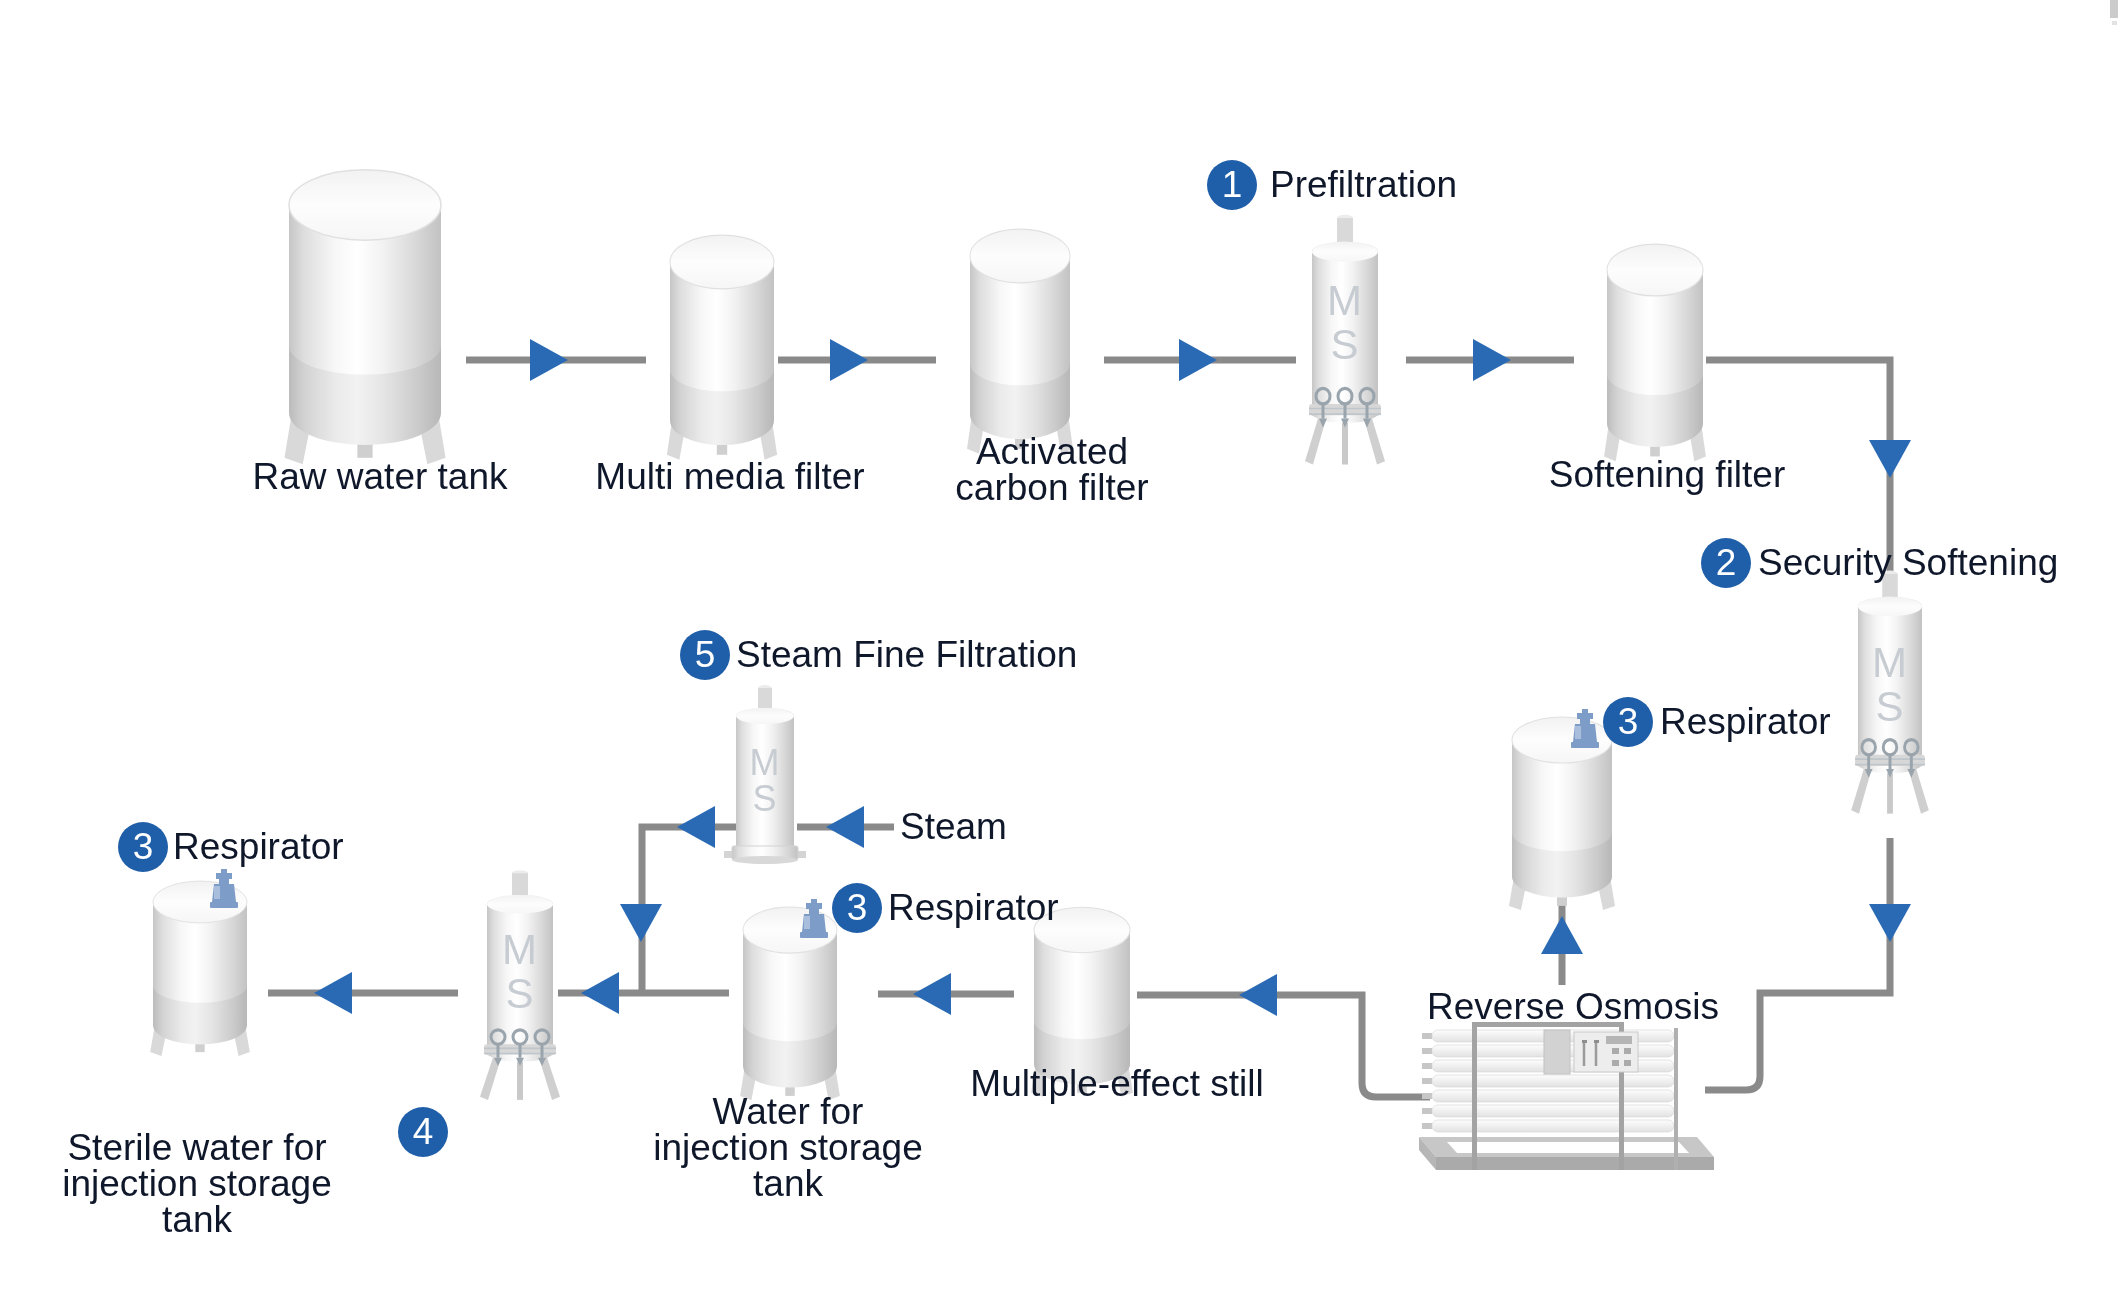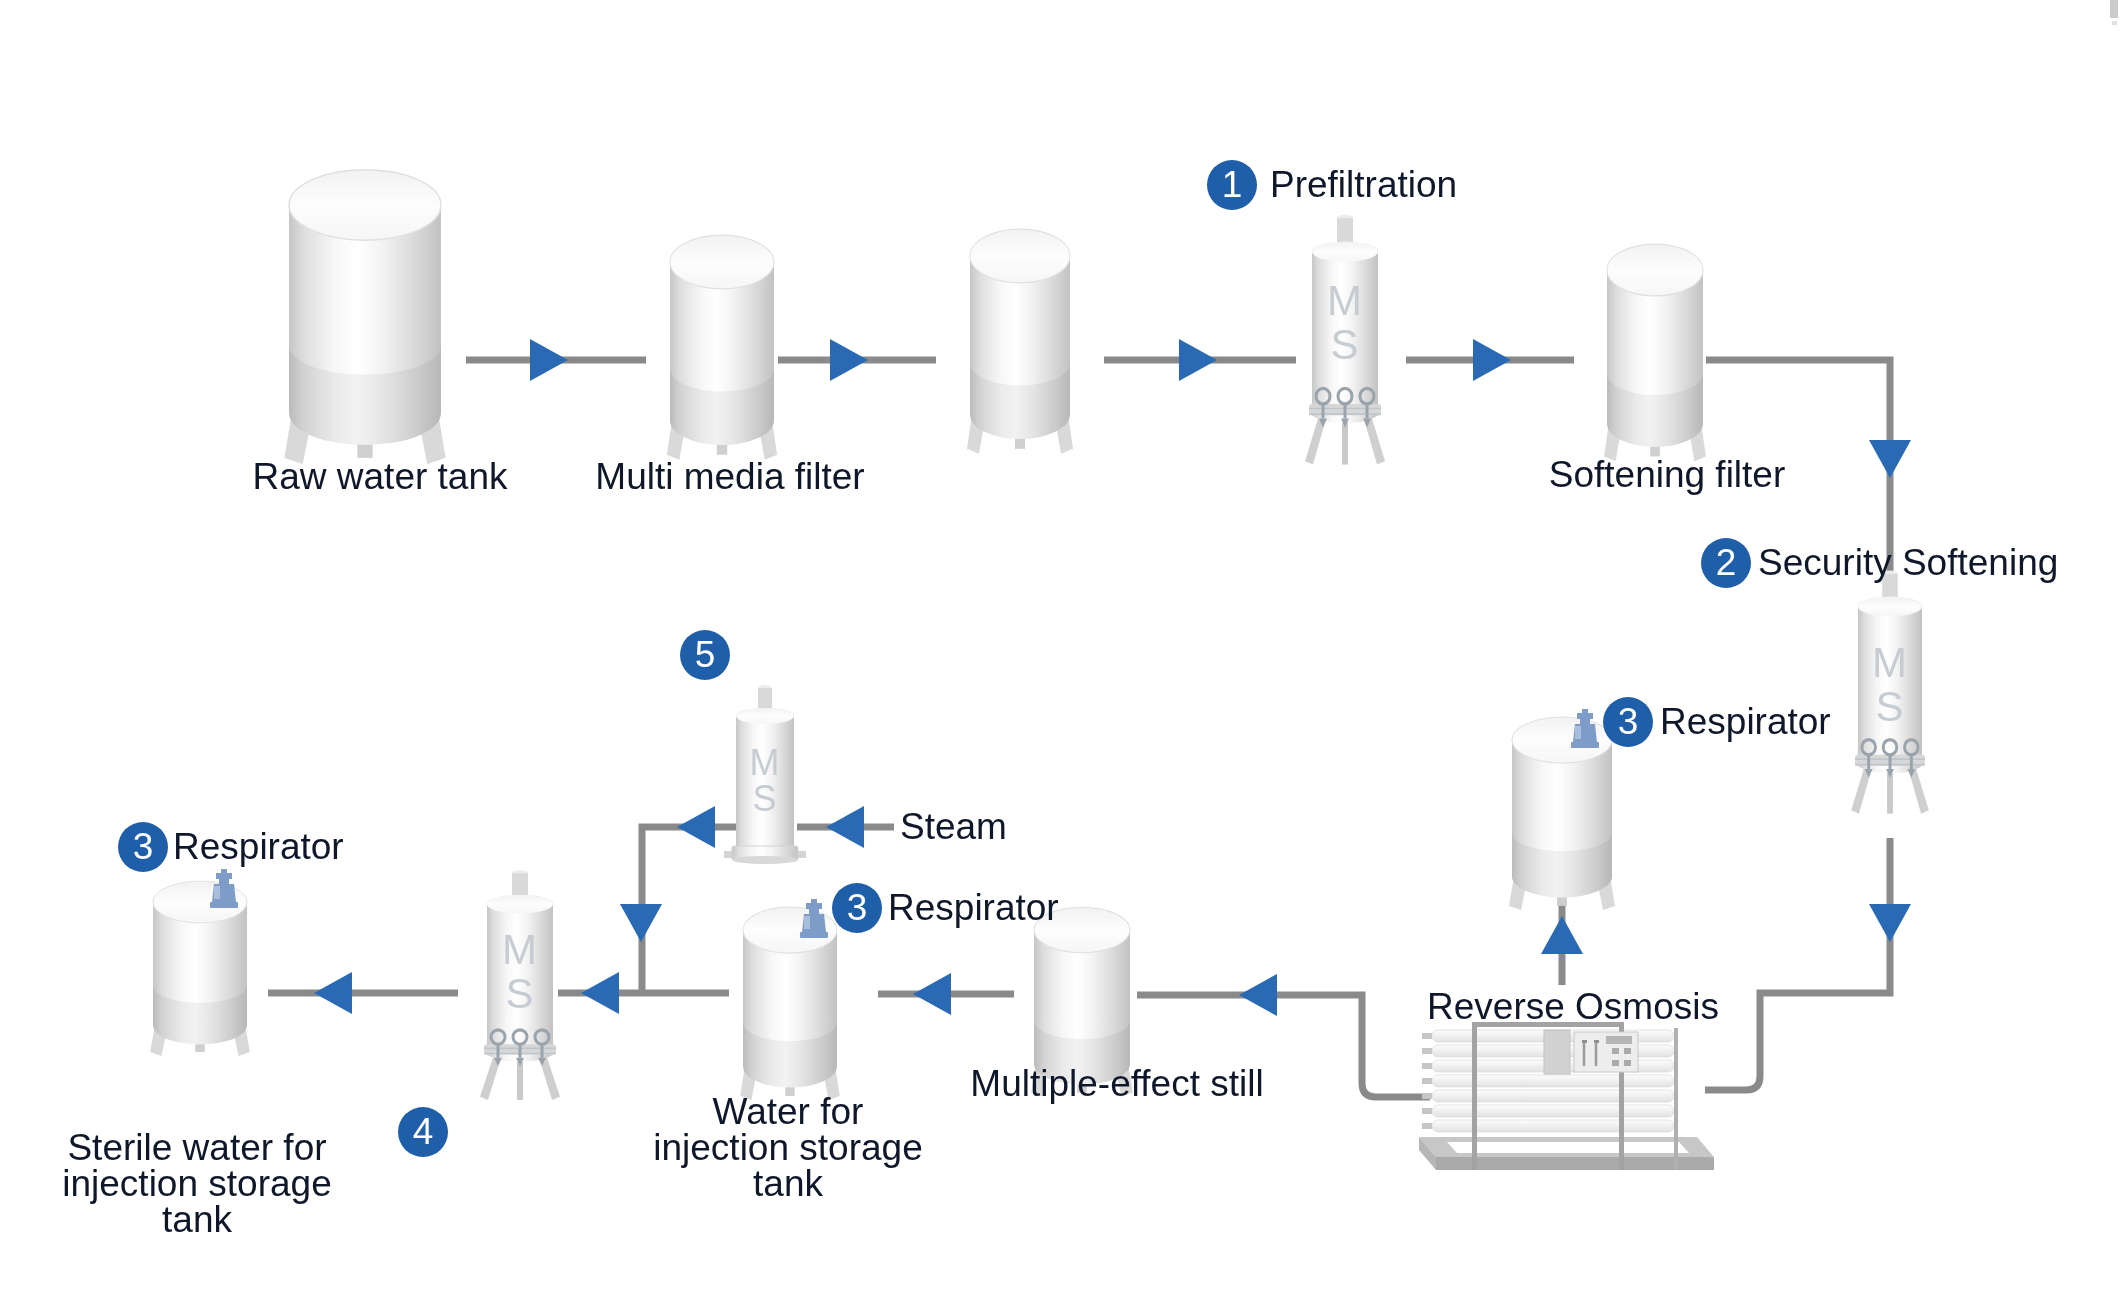--- a/index.html
+++ b/index.html
@@ -194,23 +194,28 @@
 <div class="badge" style="left:832px;top:883px">3</div>
 <div class="badge" style="left:118px;top:822px">3</div>
 <div class="badge" style="left:398px;top:1107px">4</div>
 <div class="badge" style="left:680px;top:630px">5</div>
 
 <div class="lbl" style="left:1270px;top:167px">Prefiltration</div>
 <div class="lbl" style="left:1758px;top:545px">Security Softening</div>
 <div class="lbl" style="left:1660px;top:704px">Respirator</div>
 <div class="lbl" style="left:888px;top:890px">Respirator</div>
 <div class="lbl" style="left:173px;top:829px">Respirator</div>
+<div class="lbl" style="left:736px;top:637px">Steam Fine Filtration</div>
 
 <div class="lbl center" style="left:380px;top:459px">Raw water tank</div>
 <div class="lbl center" style="left:730px;top:459px">Multi media filter</div>
+<div class="lbl center" style="left:1052px;top:434px">
+  <div>Activated</div>
+  <div>carbon filter</div>
+</div>
 <div class="lbl center" style="left:1667px;top:457px">Softening filter</div>
 <div class="lbl" style="left:1427px;top:989px">Reverse Osmosis</div>
 <div class="lbl center" style="left:1117px;top:1066px">Multiple-effect still</div>
 <div class="lbl center" style="left:788px;top:1094px">
   <div>Water for</div>
   <div>injection storage</div>
   <div>tank</div>
 </div>
 <div class="lbl center" style="left:197px;top:1130px">
   <div>Sterile water for</div>

